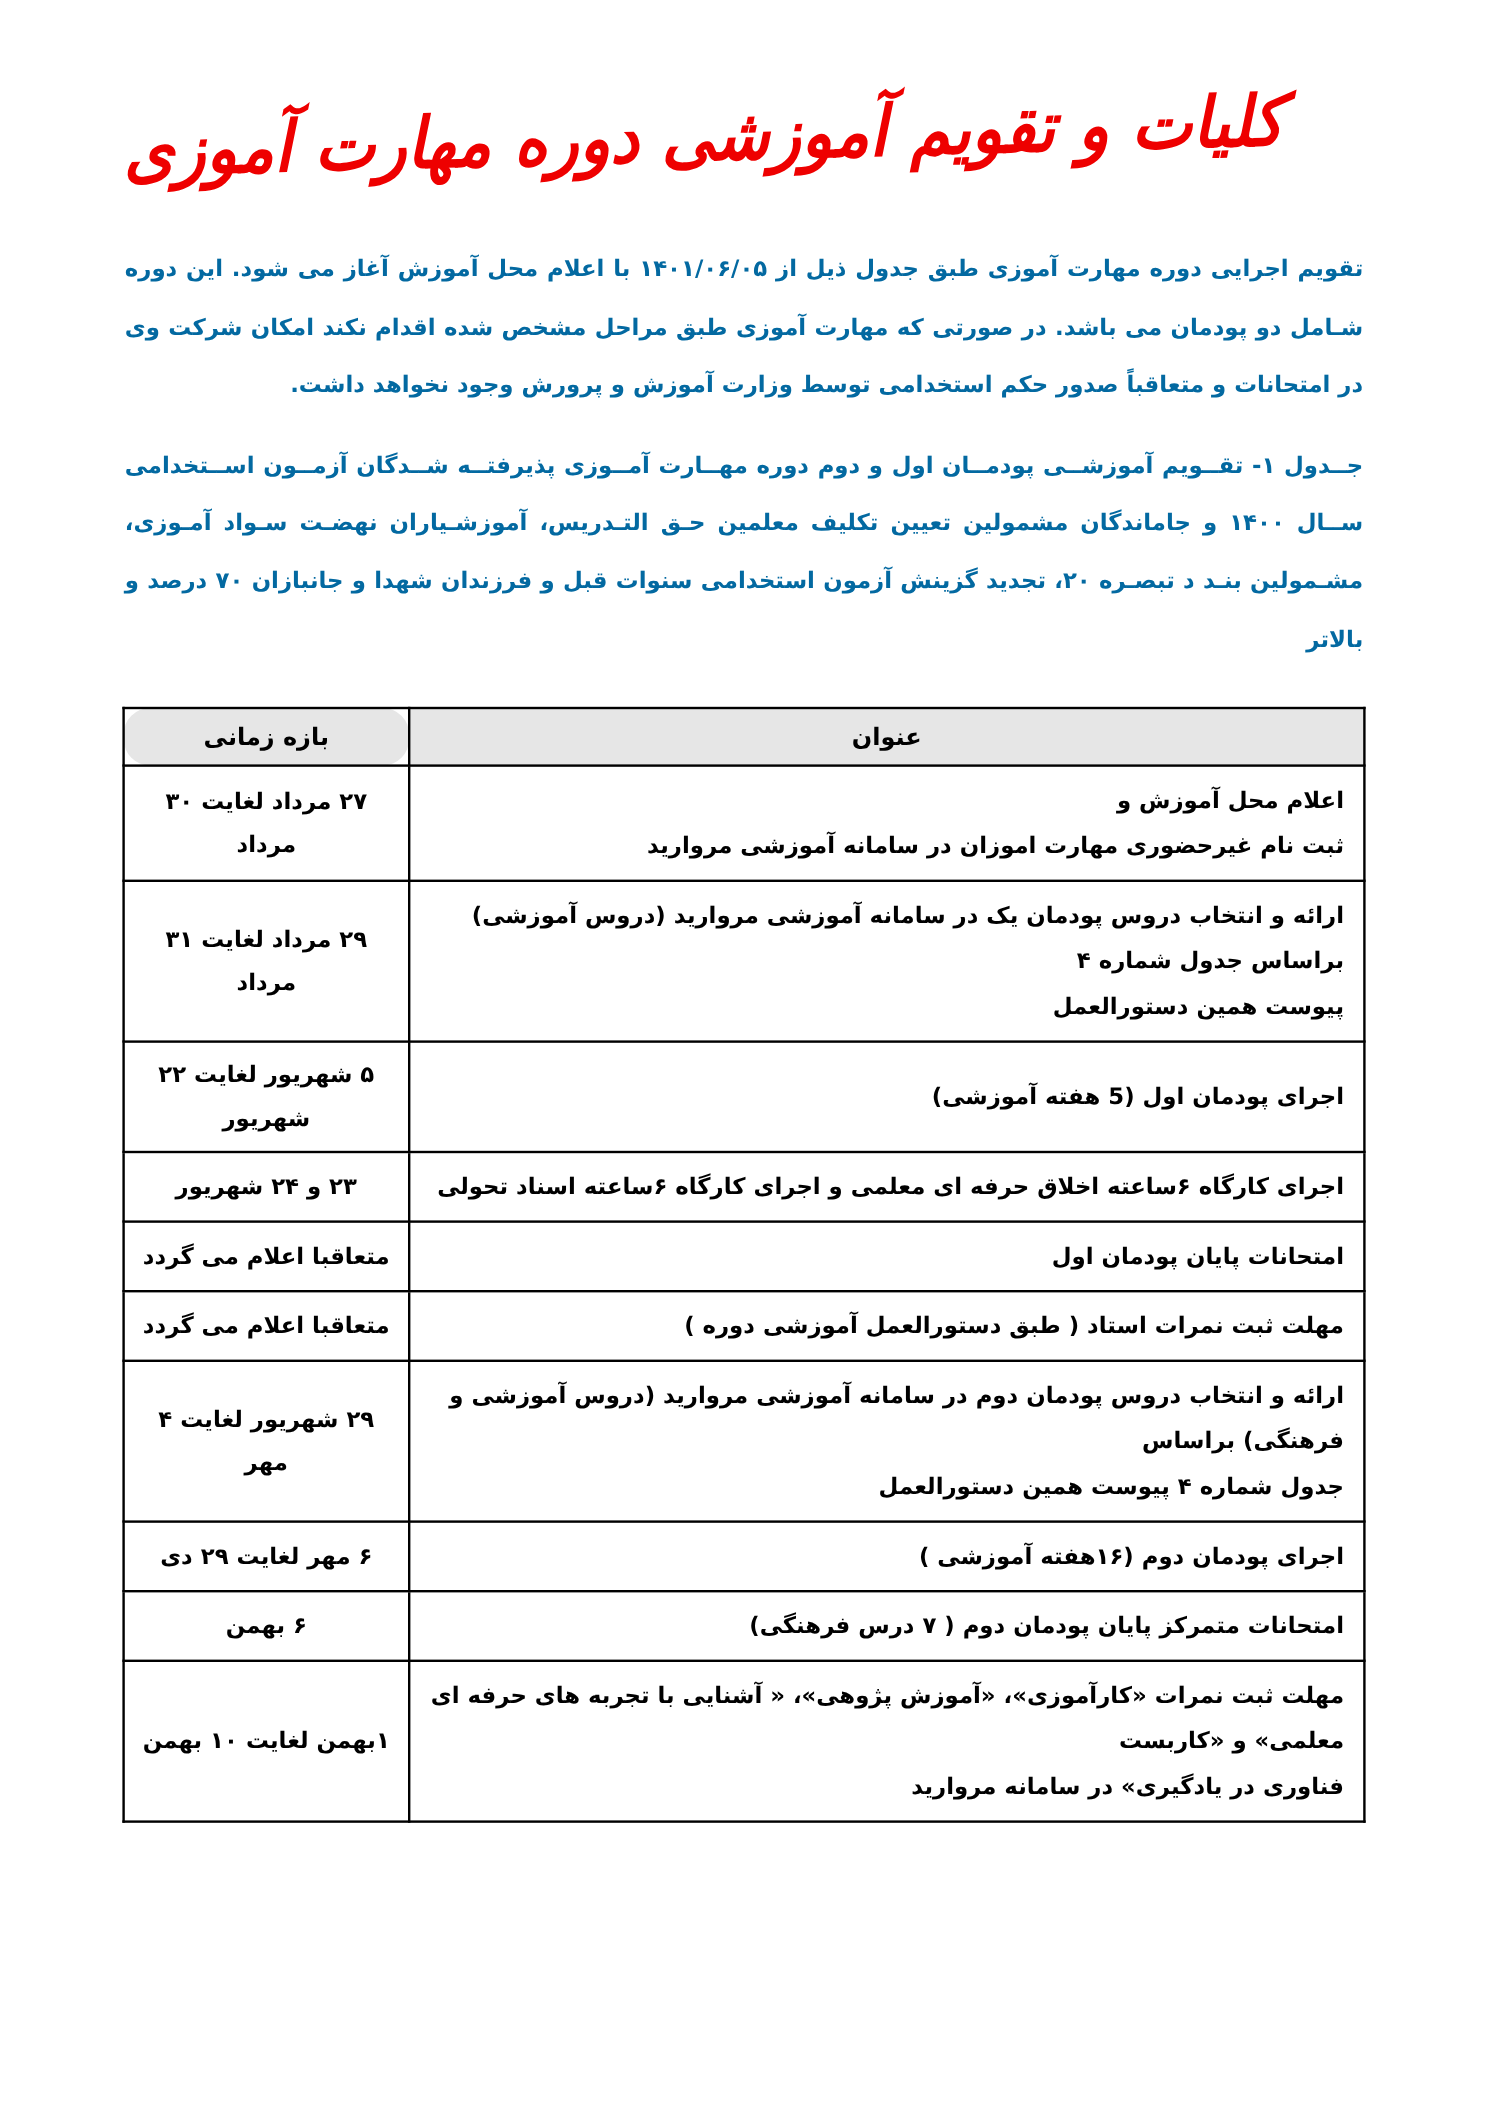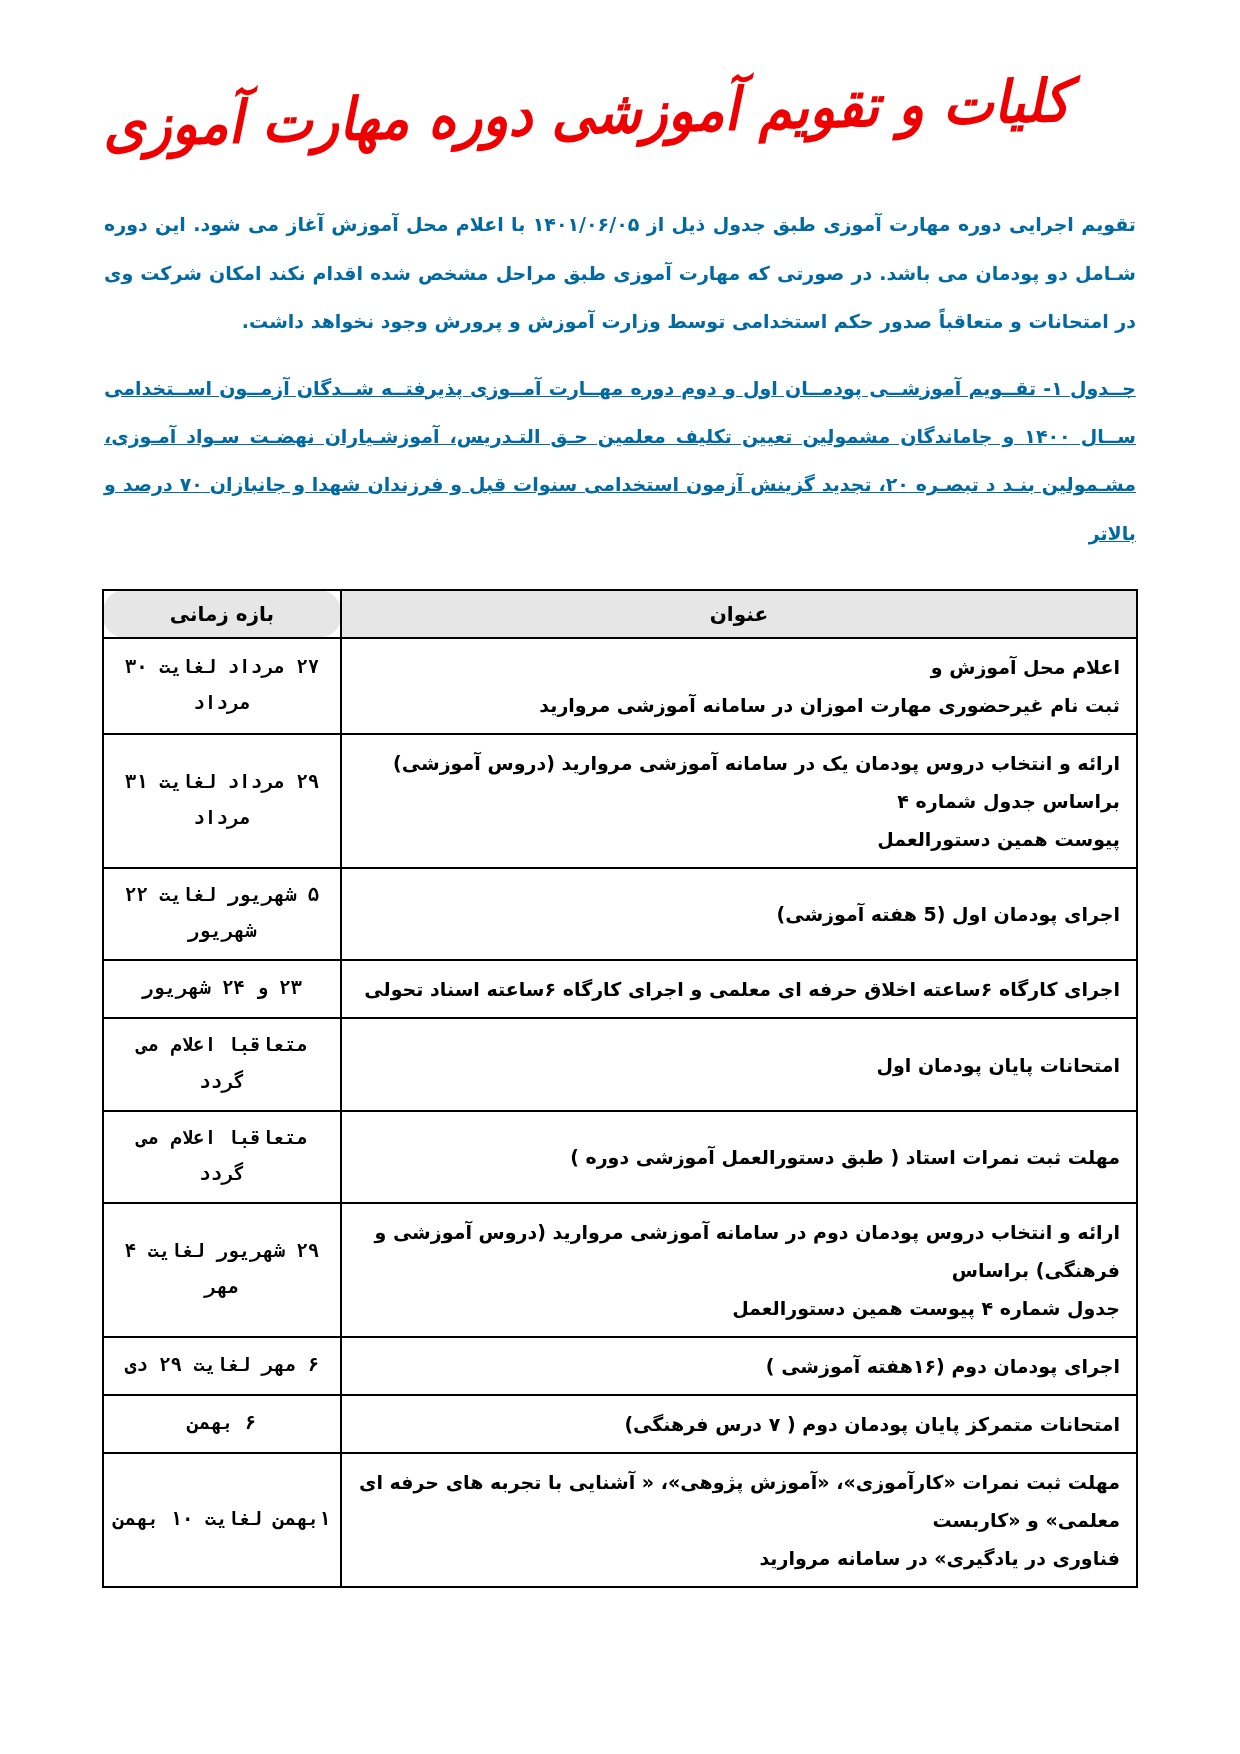--- a/index.html
+++ b/index.html
@@ -37,21 +37,21 @@
     direction: rtl;
     text-align: justify;
     width: 1032px;
     margin: 0 auto;
     font-size: 19px;
     font-weight: bold;
     line-height: 2.55;
     color: #0369a1;
   }
   .p1 { margin-top: 52px; }
-  .p2 { margin-top: 18px; text-decoration: underline; }
+  .p2 { margin-top: 18px; }
   
   table.schedule {
     border-collapse: collapse;
     width: 1036px;
     margin: 32px auto 0 auto;
     direction: rtl;
     font-weight: bold;
     font-size: 19px;
     color: #000;
   }
@@ -75,21 +75,20 @@
     text-align: right;
     padding: 9px 16px 9px 10px;
     line-height: 2.0;
     white-space: pre-line;
   }
   table.schedule td.time {
     text-align: center;
     vertical-align: middle;
     padding: 9px 8px;
     line-height: 1.9;
-    font-family: Liberation Mono, monospace;
   }
 </style>
 </head>
 <body>
 
 <div class="page">
 
   <h1 class="title">کلیات و تقویم آموزشی دوره مهارت آموزی</h1>
 
   <p class="para p1" dir="rtl">تقویم اجرایی دوره مهارت آموزی طبق جدول ذیل از ۱۴۰۱/۰۶/۰۵ با اعلام محل آموزش آغاز می شود. این دوره شـامل دو پودمان می باشد. در صورتی که مهارت آموزی طبق مراحل مشخص شده اقدام نکند امکان شرکت وی در امتحانات و متعاقباً صدور حکم استخدامی توسط وزارت آموزش و پرورش وجود نخواهد داشت.</p>

